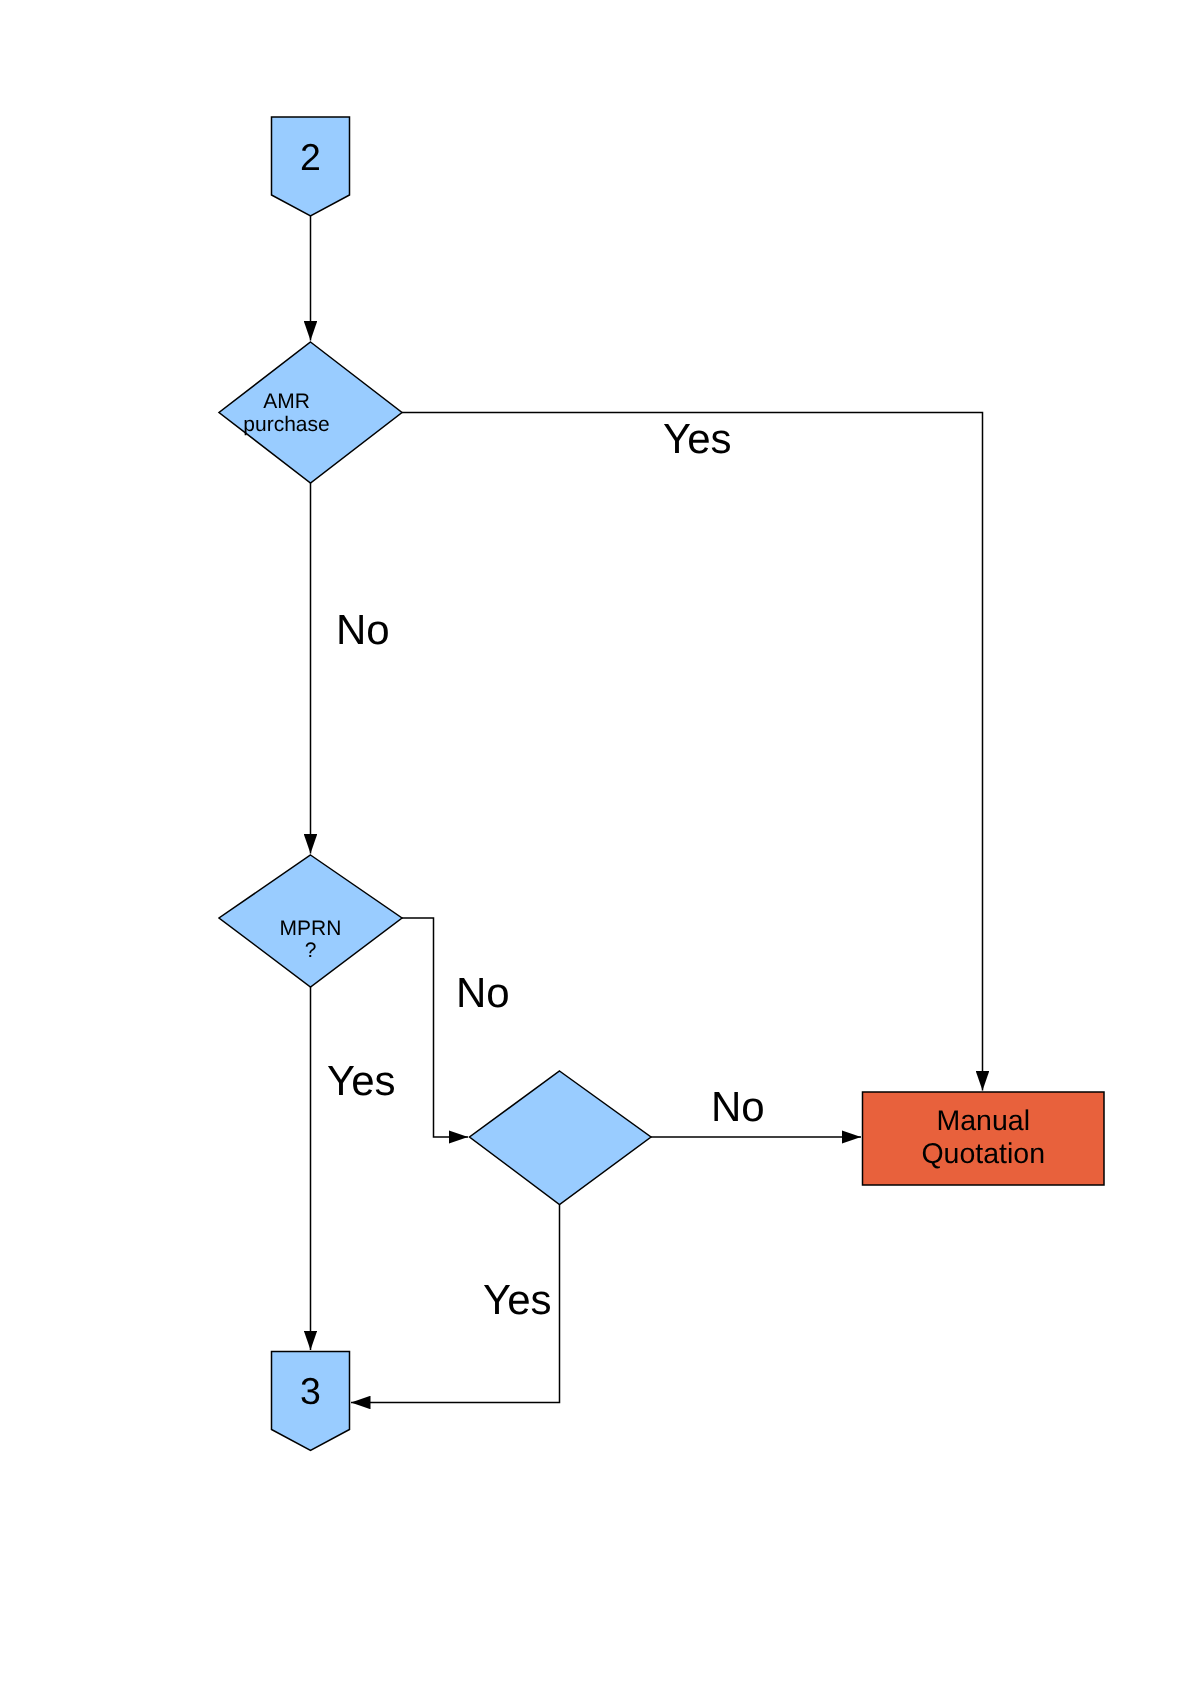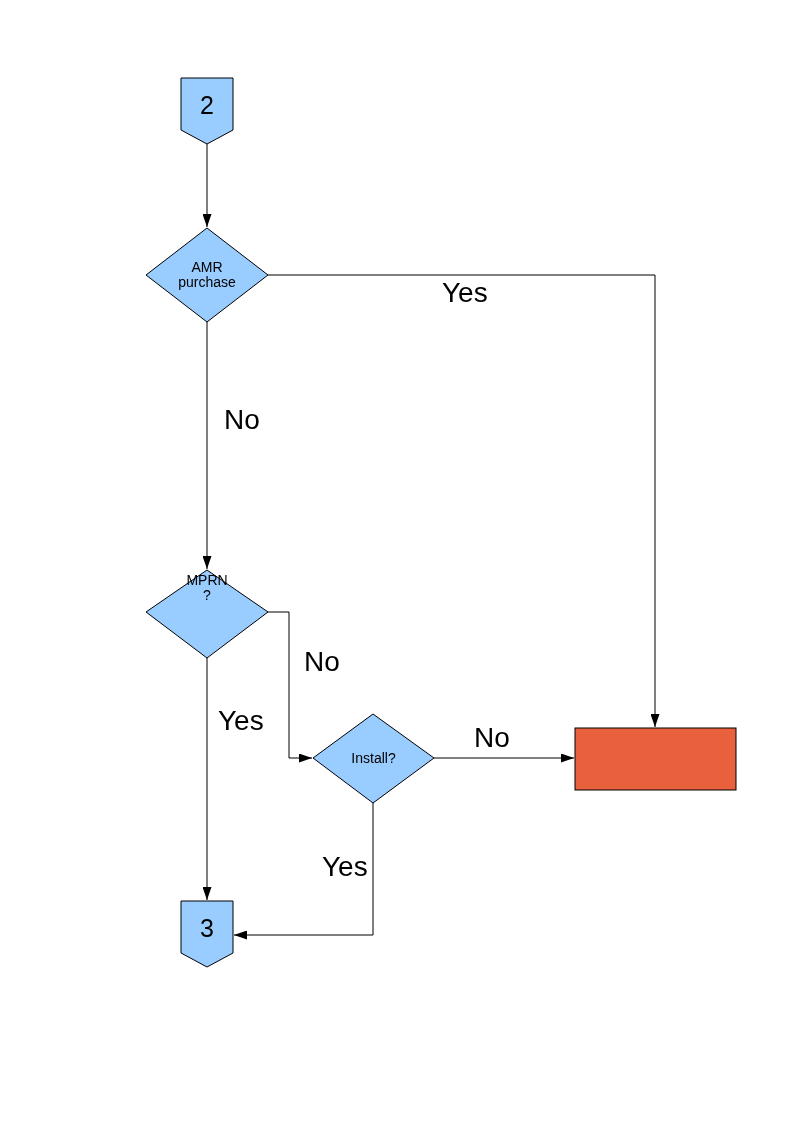--- a/index.html
+++ b/index.html
@@ -56,22 +56,22 @@
   .diamond-lbl {
     font-size: 14px;
     line-height: 15px;
   }
   .mq-lbl {
     font-size: 19px;
     line-height: 22px;
   }
   
   .n2      { left: 181px; top: 78px;  width: 52px;  height: 54px; }
-  .n-amr   { left: 146px; top: 228px; width: 122px; height: 94px; }
-  .n-mprn  { left: 146px; top: 544px; width: 122px; height: 88px; }
+  .n-amr   { left: 130px; top: 228px; width: 122px; height: 94px; }
+  .n-mprn  { left: 146px; top: 582px; width: 122px; height: 88px; }
   .n-inst  { left: 313px; top: 714px; width: 121px; height: 89px; }
   .n-mq    { left: 575px; top: 728px; width: 161px; height: 62px; }
   .n3      { left: 181px; top: 901px; width: 52px;  height: 54px; }
   
   .l-amr-yes     { left: 442px; top: 281px; }
   .l-amr-no      { left: 224px; top: 408px; }
   .l-mprn-no     { left: 304px; top: 650px; }
   .l-mprn-yes    { left: 218px; top: 709px; }
   .l-install-no  { left: 474px; top: 726px; }
   .l-install-yes { left: 322px; top: 855px; }
@@ -111,24 +111,25 @@
   <div class="node-lbl diamond-lbl n-amr">
     <span>AMR</span>
     <span>purchase</span>
   </div>
 
   <div class="node-lbl diamond-lbl n-mprn">
     <span>MPRN</span>
     <span>?</span>
   </div>
 
-  <div class="node-lbl diamond-lbl n-inst">
-    <span>Install?</span>
+
+  <div class="node-lbl mq-lbl n-mq">
+    <span>Manual</span>
+    <span>Quotation</span>
   </div>
-
 
   <div class="node-lbl num-lbl n3">
     <span>3</span>
   </div>
 
   <div class="lbl edge-lbl l-amr-yes">Yes</div>
   <div class="lbl edge-lbl l-amr-no">No</div>
   <div class="lbl edge-lbl l-mprn-no">No</div>
   <div class="lbl edge-lbl l-mprn-yes">Yes</div>
   <div class="lbl edge-lbl l-install-no">No</div>

